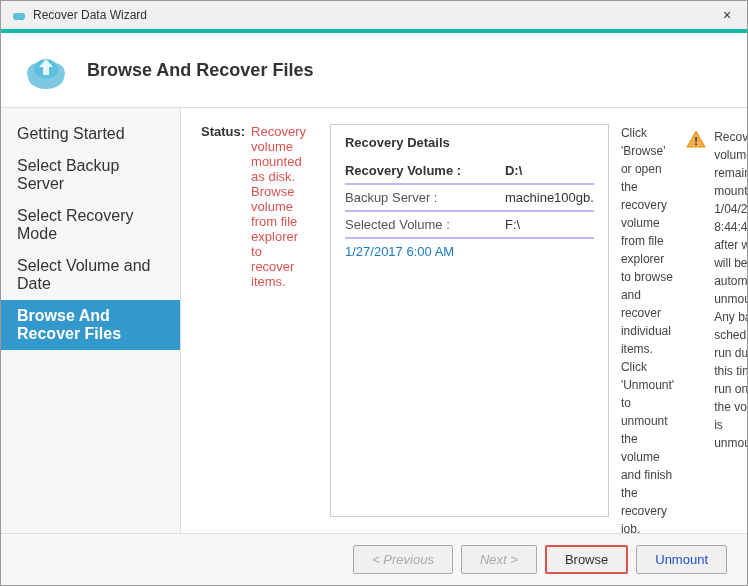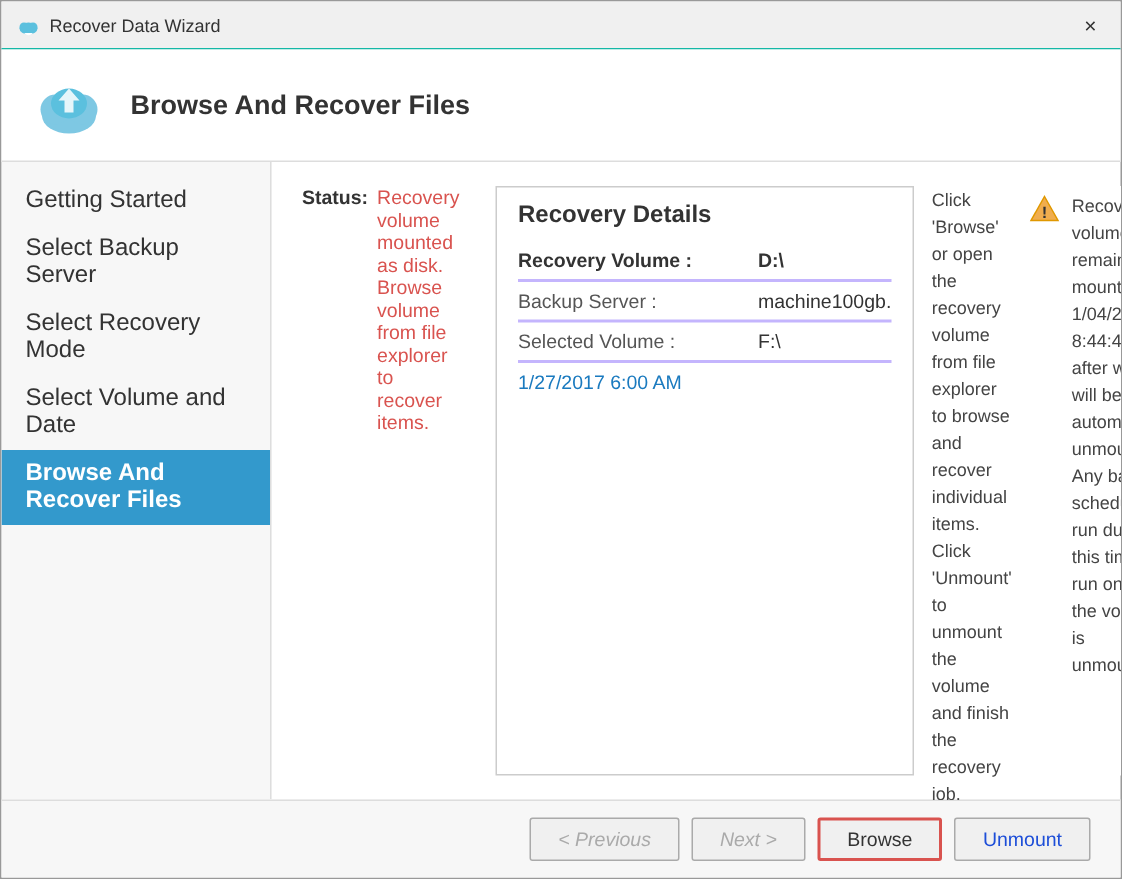--- a/index.html
+++ b/index.html
@@ -1,37 +1,37 @@
 <!DOCTYPE html>
 <html><head>
   <meta charset="utf-8">
   <style>
     * { box-sizing: border-box; margin: 0; padding: 0; }
     body { font-family: 'Segoe UI', Tahoma, Geneva, Verdana, sans-serif; font-size: 13px; background: #f0f0f0; display: flex; justify-content: center; align-items: center; width: 748px; height: 586px; }
     .window { width: 748px; height: 586px; background: #fff; border: 1px solid #999; box-shadow: 2px 2px 8px rgba(0,0,0,0.3); display: flex; flex-direction: column; }
-    .title-bar { background: #f0f0f0; border-bottom: 1px solid #14b8a6; padding: 6px 10px; display: flex; align-items: center; justify-content: space-between; height: 32px; }
+    .title-bar { background: #f0f0f0; border-bottom: 4px solid #14b8a6; padding: 6px 10px; display: flex; align-items: center; justify-content: space-between; height: 32px; }
     .title-bar-left { display: flex; align-items: center; gap: 6px; }
     .title-icon { width: 16px; height: 16px; }
     .title-text { font-size: 12px; color: #333; }
     .title-close { width: 20px; height: 20px; background: none; border: none; font-size: 14px; cursor: pointer; color: #333; display: flex; align-items: center; justify-content: center; }
     .header { background: #fff; border-bottom: 1px solid #ddd; padding: 12px 20px; display: flex; align-items: center; gap: 16px; min-height: 70px; }
     .header-icon { width: 50px; height: 50px; }
     .header-title { font-size: 18px; font-weight: bold; color: #333; }
     .body { display: flex; flex: 1; overflow: hidden; }
     .sidebar { width: 180px; background: #f7f7f7; border-right: 1px solid #ddd; padding: 10px 0; }
     .sidebar-item { padding: 7px 16px; font-size: 16px; color: #333; cursor: pointer; }
     .sidebar-item.active { background: #3399cc; color: #fff; font-weight: bold; }
     .main { flex: 1; padding: 16px 20px; overflow-y: auto; display: flex; flex-direction: row; gap: 12px; }
     .status-row { display: flex; align-items: baseline; gap: 6px; font-size: 13px; }
     .status-label { font-weight: bold; color: #333; }
     .status-text { color: #d9534f; font-size: 13px; }
     .progress-bar-bg { height: 18px; background: #e0e0e0; border-radius: 2px; overflow: hidden; margin-top: 2px; }
     .progress-bar-fill { height: 100%; background: #4caf50; width: 100%; }
     .recovery-details-box { border: 1px solid #ccc; padding: 10px 14px; background: #fff; }
-    .recovery-details-title { font-weight: bold; font-size: 16px; margin-bottom: 8px; color: #333; }
+    .recovery-details-title { font-weight: bold; font-size: 13px; margin-bottom: 8px; color: #333; }
     .detail-row { display: flex; padding: 5px 0; border-bottom: 2px solid #c4b5fd; }
     .detail-row:last-child { border-bottom: none; }
     .detail-label { width: 160px; color: #555; font-size: 13px; }
     .detail-label.bold { font-weight: bold; color: #333; }
     .detail-value { color: #333; font-size: 13px; }
     .detail-value.bold { font-weight: bold; }
     .detail-value.blue { color: #1a7abf; }
     .info-text { font-size: 12px; color: #444; line-height: 1.5; }
     .warning-box { display: flex; gap: 8px; align-items: flex-start; background: #fff; padding: 4px 0; }
     .warning-icon { width: 20px; height: 20px; flex-shrink: 0; margin-top: 1px; }

